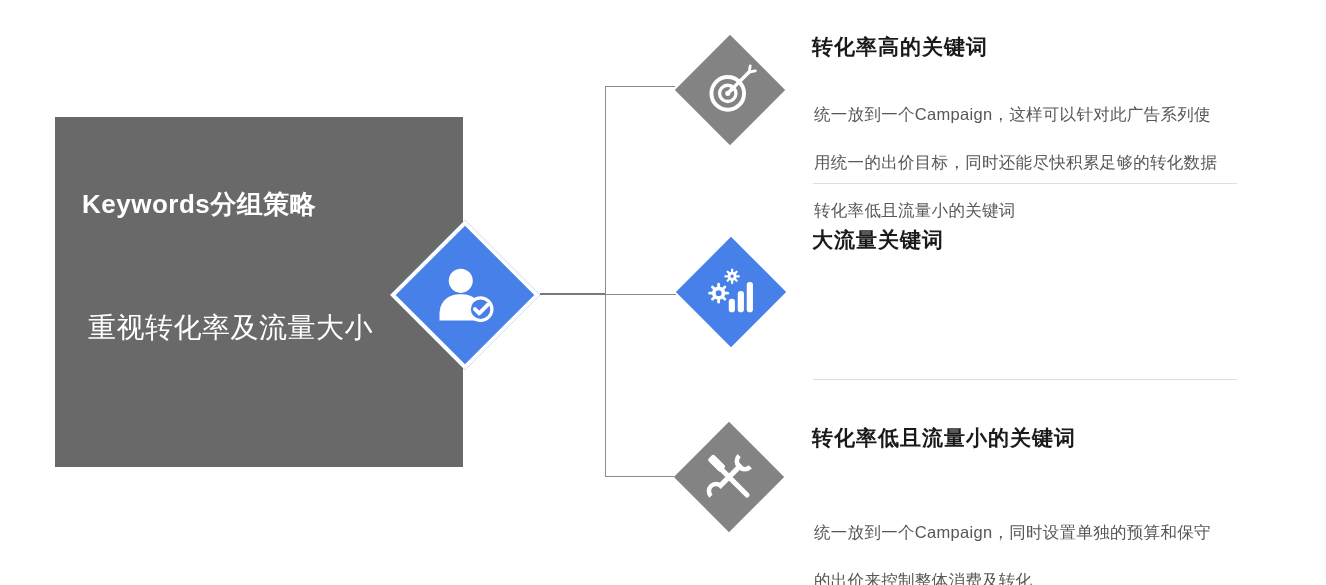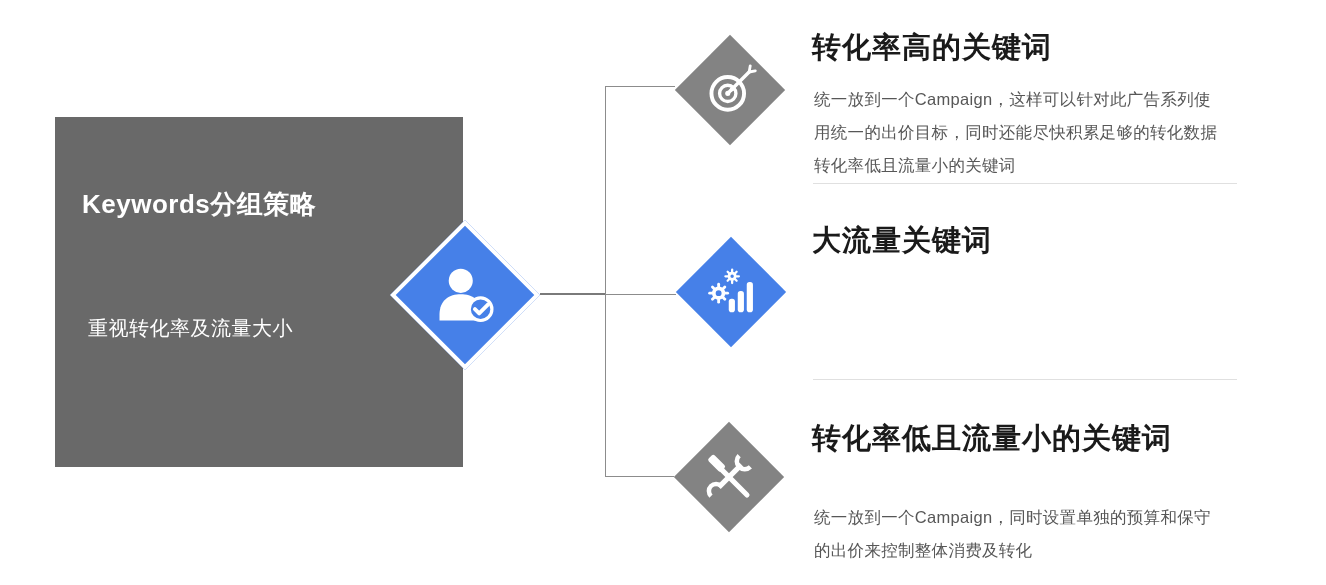--- a/index.html
+++ b/index.html
@@ -18,21 +18,21 @@
   }
   .panel-title{
     position:absolute;left:27px;top:66px;
     font-family:"Liberation Sans","DejaVu Sans",sans-serif;
     font-weight:bold;font-size:26px;line-height:42px;
     color:#ffffff;letter-spacing:.5px;white-space:nowrap;
   }
   .panel-subtitle{
     position:absolute;left:33px;top:192px;
     font-family:"Liberation Serif","DejaVu Serif",serif;
-    font-size:20px;line-height:38px;
+    font-size:28px;line-height:38px;
     color:#ffffff;letter-spacing:.5px;white-space:nowrap;
   }
 
   
   .diamond{
     position:absolute;
     transform:rotate(45deg);
     display:flex;align-items:center;justify-content:center;
     box-sizing:border-box;
   }
@@ -54,29 +54,29 @@
   .v-trunk{left:605px;top:86px;width:1px;height:390px;background:#8c8c8c;}
   .h-branch1{left:605px;top:86px;width:70px;height:1px;background:#8c8c8c;}
   .h-branch2a{left:540px;top:293px;width:65px;height:2px;background:#7a7a7a;}
   .h-branch2b{left:605px;top:294px;width:71px;height:1px;background:#8c8c8c;}
   .h-branch3{left:605px;top:476px;width:69px;height:1px;background:#8c8c8c;}
 
   
   .item-title{
     position:absolute;left:812px;margin:0;
     font-family:"Liberation Serif","DejaVu Serif",serif;
-    font-weight:bold;font-size:29px;line-height:36px;
+    font-weight:bold;font-size:21px;line-height:36px;
     color:#1a1a1a;letter-spacing:1px;white-space:nowrap;
   }
   .t1{top:29px;} .t2{top:222px;} .t3{top:420px;}
   .item-desc{position:absolute;left:814px;}
   .d1{top:83px;} .d2{top:288px;} .d3{top:501px;}
   .dline{
     font-size:16.5px;line-height:33px;letter-spacing:.3px;
-    color:#575757;white-space:nowrap;
+    color:#575757;white-space:nowrap;margin-top:15px;
   }
   .divider{
     position:absolute;left:813px;width:424px;height:1px;background:#e0e0e0;
   }
   .div1{top:183px;} .div2{top:379px;}
 
   svg{display:block;}
 </style>
 </head>
 <body>

